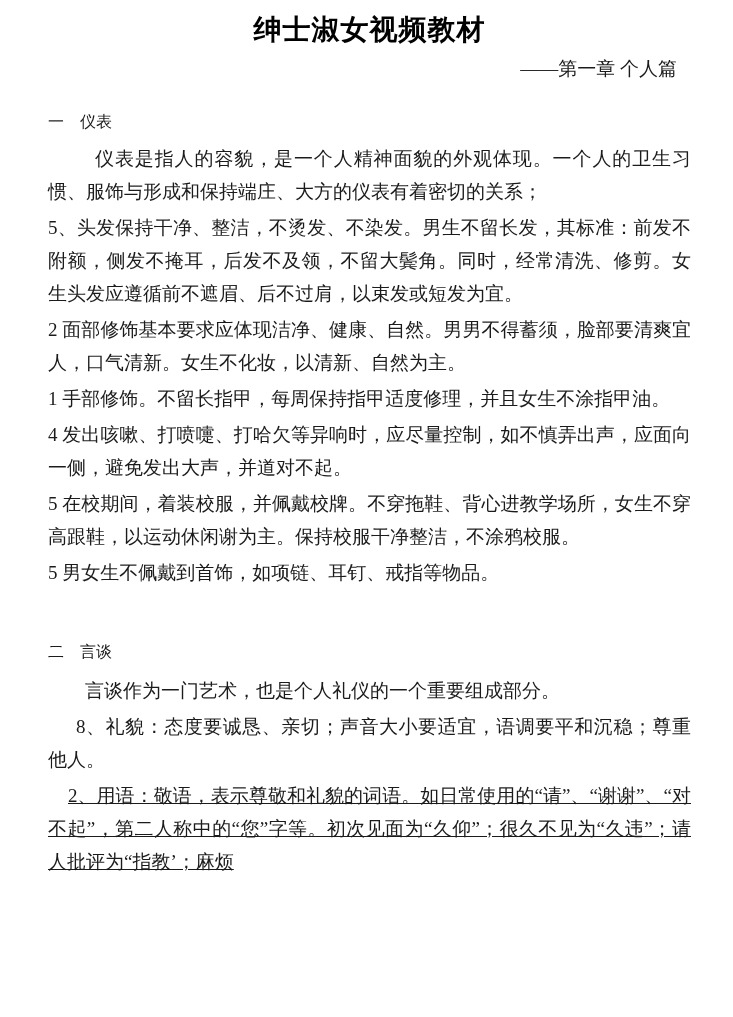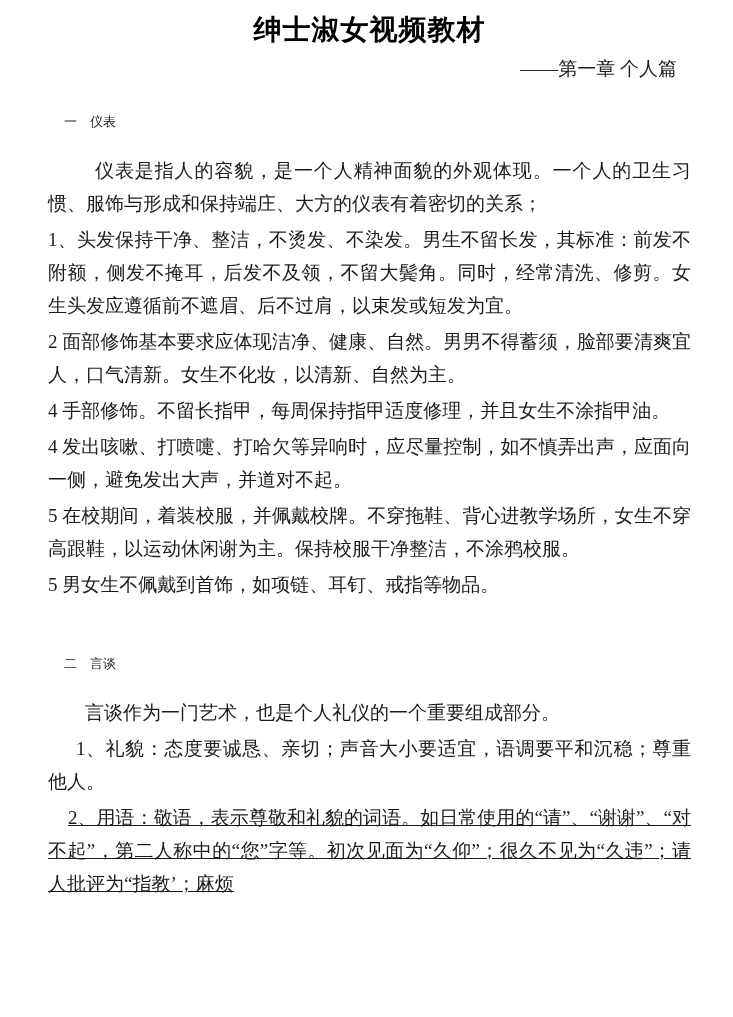--- a/index.html
+++ b/index.html
@@ -24,22 +24,22 @@
     letter-spacing: 1px;
   }
   .chapter-subtitle {
     margin: 4px 0 9px 0;
     font-size: 19px;
     line-height: 33px;
     text-align: right;
     padding-right: 14px;
   }
   .sec-heading {
-    margin: 16px;
-    font-size: 13px;
+    margin: 0;
+    font-size: 16px;
     font-weight: normal;
     line-height: 33px;
   }
   .sec-heading.first { margin-top: 20px; }
   .sec-heading.second { margin-top: 46px; }
   .para {
     margin: 3px 0 0 0;
     font-size: 19px;
     line-height: 33px;
     text-align: justify;
@@ -60,34 +60,34 @@
 <div class="page">
 
   <h1 class="doc-title">绅士淑女视频教材</h1>
 
   <div class="chapter-subtitle">——第一章 个人篇</div>
 
   <h2 class="sec-heading first">一　仪表</h2>
 
   <p class="para ind-25">仪表是指人的容貌，是一个人精神面貌的外观体现。一个人的卫生习惯、服饰与形成和保持端庄、大方的仪表有着密切的关系；</p>
 
-  <p class="para noind">1、头发保持干净、整洁，不烫发、不染发。男生不留长发，其标准：前发不附额，侧发不掩耳，后发不及领，不留大鬓角。同时，经常清洗、修剪。女生头发应遵循前不遮眉、后不过肩，以束发或短发为宜。</p>
+  <p class="para noind">5、头发保持干净、整洁，不烫发、不染发。男生不留长发，其标准：前发不附额，侧发不掩耳，后发不及领，不留大鬓角。同时，经常清洗、修剪。女生头发应遵循前不遮眉、后不过肩，以束发或短发为宜。</p>
 
   <p class="para noind">2 面部修饰基本要求应体现洁净、健康、自然。男男不得蓄须，脸部要清爽宜人，口气清新。女生不化妆，以清新、自然为主。</p>
 
-  <p class="para noind">4 手部修饰。不留长指甲，每周保持指甲适度修理，并且女生不涂指甲油。</p>
+  <p class="para noind">1 手部修饰。不留长指甲，每周保持指甲适度修理，并且女生不涂指甲油。</p>
 
   <p class="para noind">4 发出咳嗽、打喷嚏、打哈欠等异响时，应尽量控制，如不慎弄出声，应面向一侧，避免发出大声，并道对不起。</p>
 
   <p class="para noind">5 在校期间，着装校服，并佩戴校牌。不穿拖鞋、背心进教学场所，女生不穿高跟鞋，以运动休闲谢为主。保持校服干净整洁，不涂鸦校服。</p>
 
   <p class="para noind">5 男女生不佩戴到首饰，如项链、耳钉、戒指等物品。</p>
 
   <h2 class="sec-heading second">二　言谈</h2>
 
   <p class="para ind-2 tight">言谈作为一门艺术，也是个人礼仪的一个重要组成部分。</p>
 
-  <p class="para ind-15">1、礼貌：态度要诚恳、亲切；声音大小要适宜，语调要平和沉稳；尊重他人。</p>
+  <p class="para ind-15">8、礼貌：态度要诚恳、亲切；声音大小要适宜，语调要平和沉稳；尊重他人。</p>
 
   <p class="para ind-1">2、用语：敬语，表示尊敬和礼貌的词语。如日常使用的“请”、“谢谢”、“对不起”，第二人称中的“您”字等。初次见面为“久仰”；很久不见为“久违”；请人批评为“指教’；麻烦</p>
 
 
 </div>
 
 </body></html>

